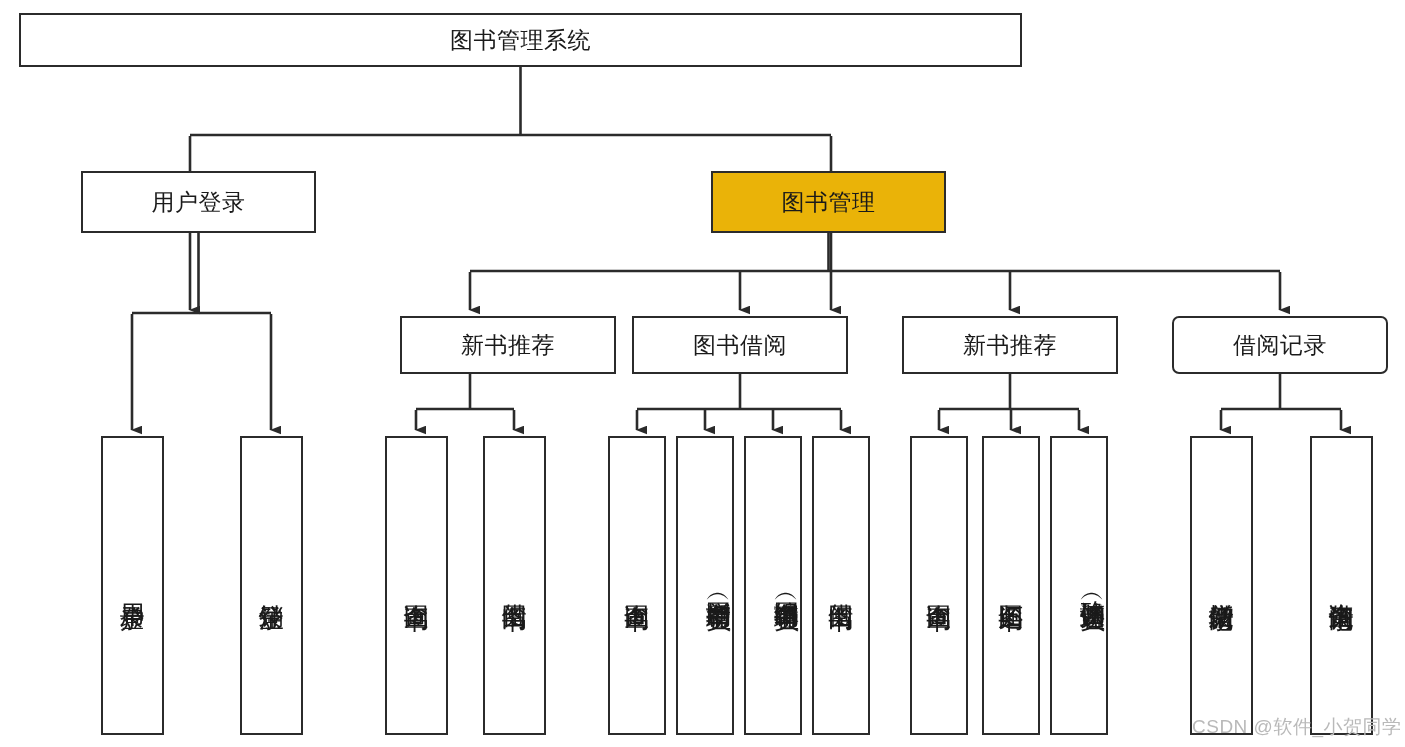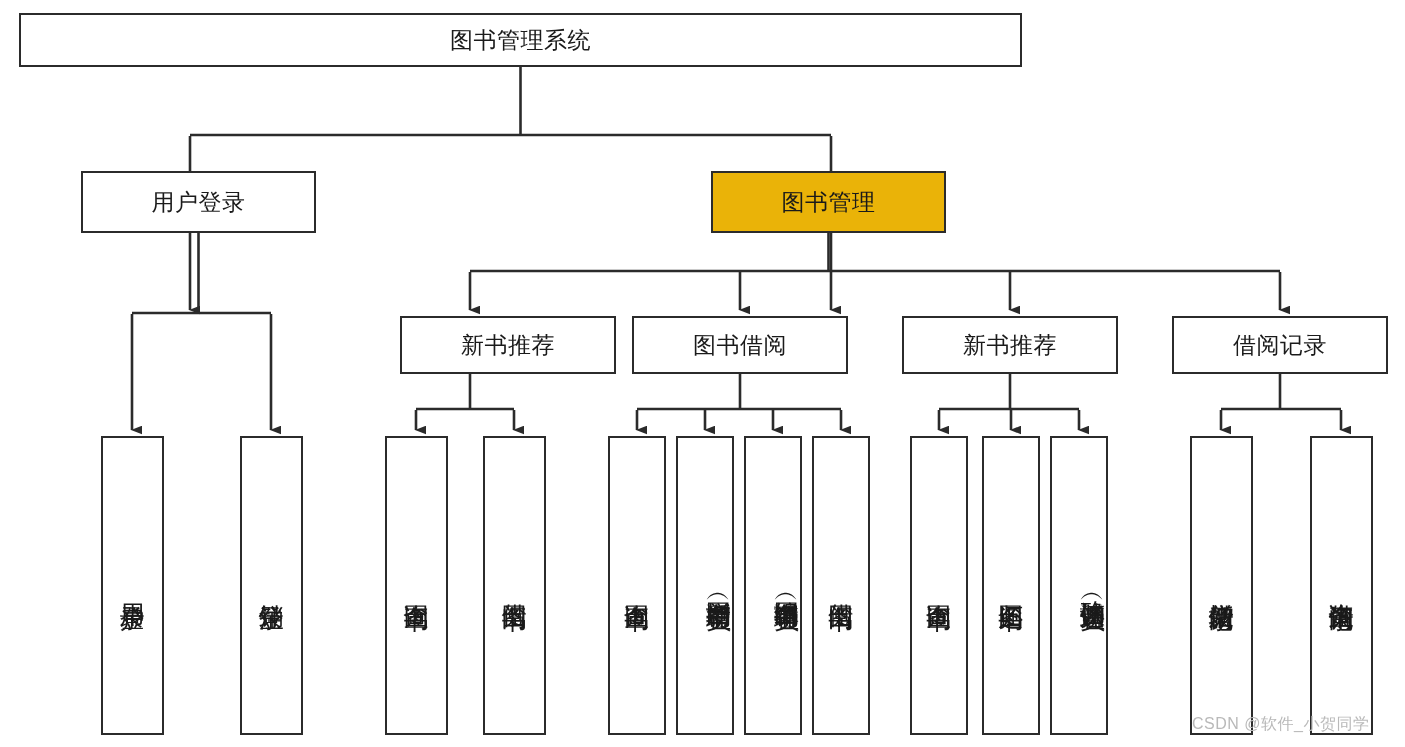--- a/index.html
+++ b/index.html
@@ -51,21 +51,21 @@
     padding-bottom: 6px;
     align-items: flex-start;
     justify-content: center;
     overflow: hidden;
   }
   .node-v.center-v {
     align-items: center;
   }
   .watermark {
     position: absolute;
-    font-size: 16px;
+    font-size: 19px;
     color: #b9b9b9;
     white-space: nowrap;
     letter-spacing: 0.5px;
     user-select: none;
   }
 </style>
 </head>
 <body>
 
 <div id="diagram-root" style="background: rgb(255, 255, 255);">
@@ -133,21 +133,21 @@
   </svg>
 
   <div class="node node-h" style="left: 19px; top: 13px; width: 1003px; height: 54px; border-color: rgb(43, 43, 43); background: rgb(255, 255, 255); color: rgb(26, 26, 26);">图书管理系统</div>
 
   <div class="node node-h" style="left: 81px; top: 171px; width: 235px; height: 62px; border-color: rgb(43, 43, 43); background: rgb(255, 255, 255); color: rgb(26, 26, 26);">用户登录</div>
   <div class="node node-h" style="left: 711px; top: 171px; width: 235px; height: 62px; border-color: rgb(43, 43, 43); background: #eab308; color: rgb(26, 26, 26);">图书管理</div>
 
   <div class="node node-h" style="left: 362px; top: 316px; width: 216px; height: 58px; border-color: rgb(43, 43, 43); background: rgb(255, 255, 255); color: rgb(26, 26, 26); margin-left: 38px;">新书推荐</div>
   <div class="node node-h" style="left: 632px; top: 316px; width: 216px; height: 58px; border-color: rgb(43, 43, 43); background: rgb(255, 255, 255); color: rgb(26, 26, 26);">图书借阅</div>
   <div class="node node-h" style="left: 902px; top: 316px; width: 216px; height: 58px; border-color: rgb(43, 43, 43); background: rgb(255, 255, 255); color: rgb(26, 26, 26);">新书推荐</div>
-  <div class="node node-h" style="left: 1172px; top: 316px; width: 216px; height: 58px; border-color: rgb(43, 43, 43); background: rgb(255, 255, 255); color: rgb(26, 26, 26);">借阅记录</div>
+  <div class="node node-h" style="left: 1172px; top: 316px; width: 216px; height: 58px; border-color: rgb(43, 43, 43); background: rgb(255, 255, 255); color: rgb(26, 26, 26); border-radius: 7px;">借阅记录</div>
 
   <div class="node node-v center-v" style="left: 101px; top: 436px; width: 63px; height: 299px; border-color: rgb(43, 43, 43); background: rgb(255, 255, 255); color: rgb(26, 26, 26);">用户登录</div>
   <div class="node node-v center-v" style="left: 240px; top: 436px; width: 63px; height: 299px; border-color: rgb(43, 43, 43); background: rgb(255, 255, 255); color: rgb(26, 26, 26);">注销登录</div>
 
   <div class="node node-v center-v" style="left: 385px; top: 436px; width: 63px; height: 299px; border-color: rgb(43, 43, 43); background: rgb(255, 255, 255); color: rgb(26, 26, 26);">查询图书</div>
   <div class="node node-v center-v" style="left: 483px; top: 436px; width: 63px; height: 299px; border-color: rgb(43, 43, 43); background: rgb(255, 255, 255); color: rgb(26, 26, 26);">借阅图书</div>
 
   <div class="node node-v center-v" style="left: 608px; top: 436px; width: 58px; height: 299px; border-color: rgb(43, 43, 43); background: rgb(255, 255, 255); color: rgb(26, 26, 26);">查询图书</div>
   <div class="node node-v" style="left: 676px; top: 436px; width: 58px; height: 299px; border-color: rgb(43, 43, 43); background: rgb(255, 255, 255); color: rgb(26, 26, 26);">新增图书（管理员）</div>
   <div class="node node-v" style="left: 744px; top: 436px; width: 58px; height: 299px; border-color: rgb(43, 43, 43); background: rgb(255, 255, 255); color: rgb(26, 26, 26);">编辑图书（管理员）</div>

